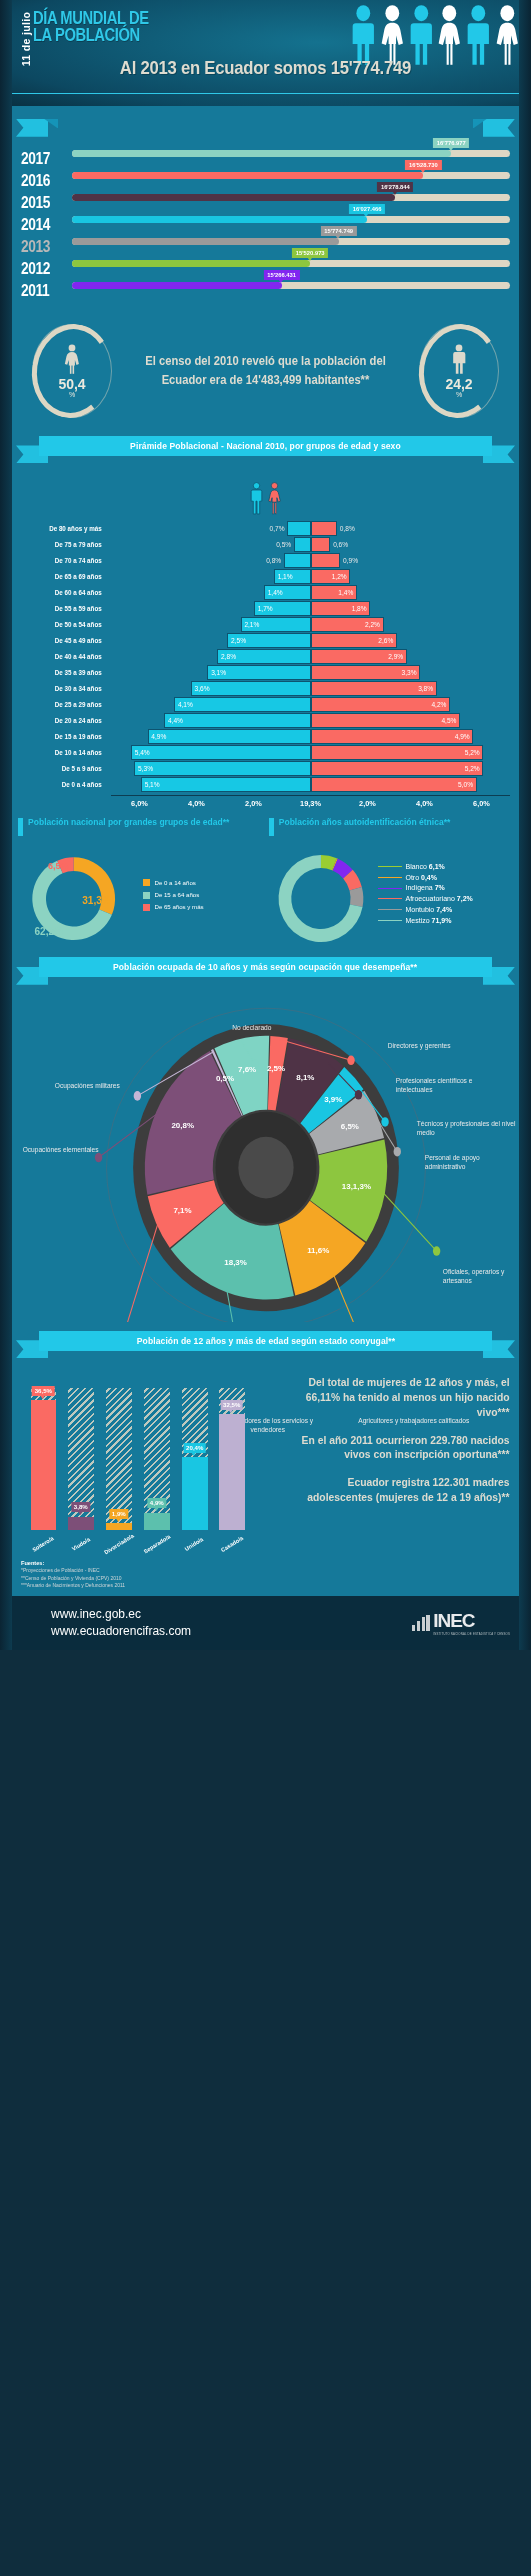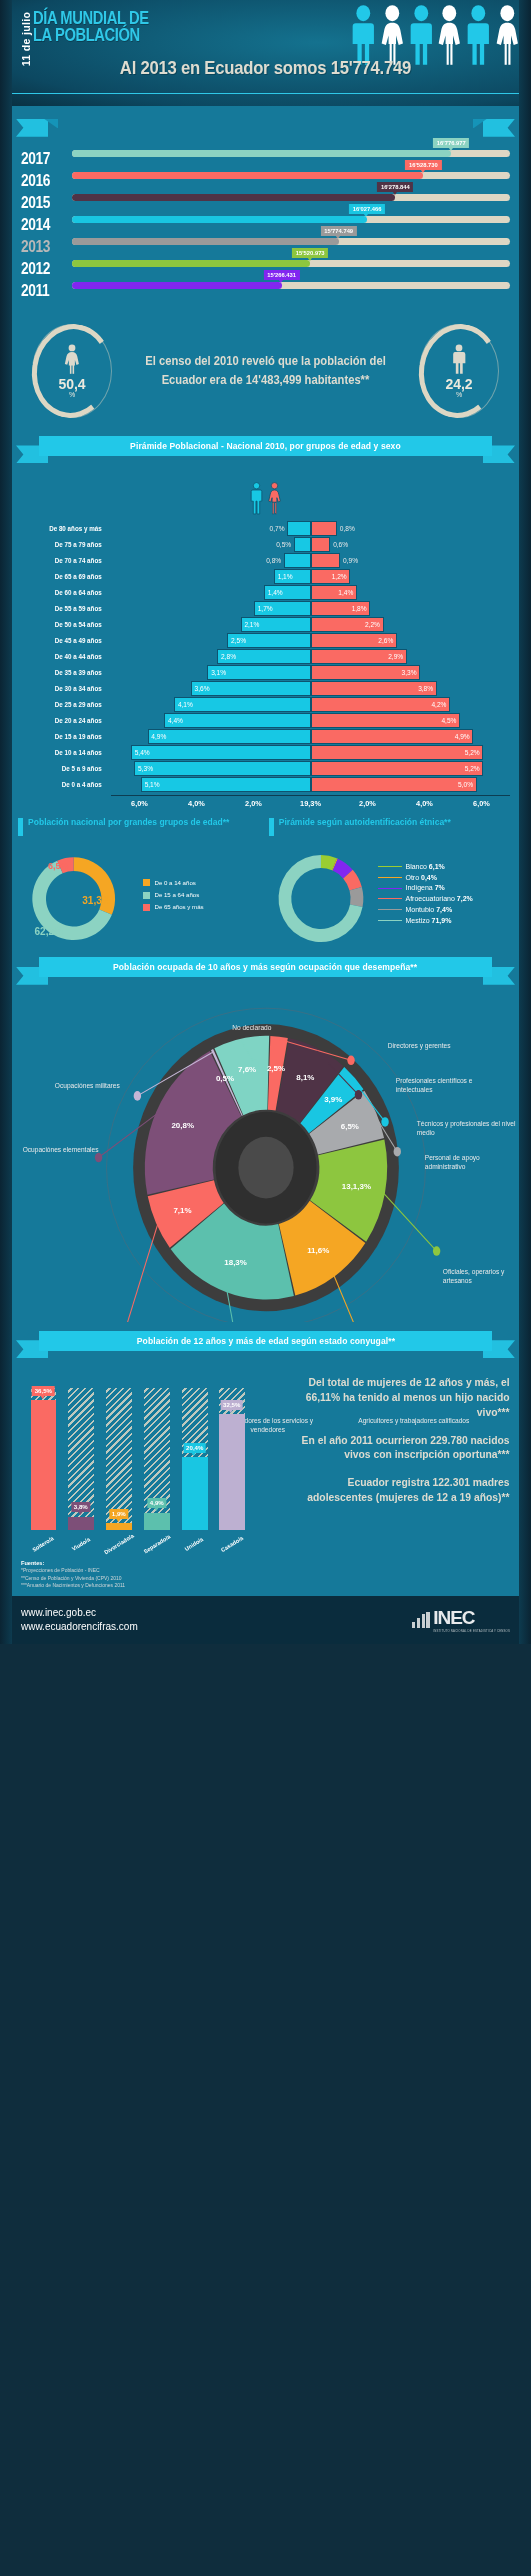--- a/index.html
+++ b/index.html
@@ -197,21 +197,21 @@
     margin-bottom:12.8px; transform:scaleX(.94); transform-origin:right center;
   }
 
   
   .sources { padding:5.3px 21px 3.2px; font-size:5px; line-height:1.5; color:#cfd6d8; }
   .sources b { color:#fff; font-size:5.6px; }
   .footer {
     margin:3.2px 0 0; background:#0a2c3d; padding:9.6px 21px;
     display:flex; align-items:center; justify-content:space-between;
   }
-  .foot-links { font-size:10px; color:#fff; line-height:1.45; }
+  .foot-links { font-size:12px; color:#fff; line-height:1.45;margin-left:30px; }
   .inec { display:flex; align-items:center; gap:3.7px; }
   .inec-bars { display:flex; align-items:flex-end; gap:1.6px; height:16px; }
   .inec-bars i { display:block; width:3.2px; background:#c9cfd2; }
   .inec-txt { font-size:19px; font-weight:bold; color:#e8eaec; letter-spacing:-1.1px; }
   .inec-sub { font-size:2.8px; color:#b9c2c6; letter-spacing:0.2px; }
 </style>
 </head>
 <body>
 
 <div class="page">
@@ -582,21 +582,21 @@
               <span class="legend-sw" style="background:#fa6a63"></span>
               <span>De 65 años y más</span>
             </div>
           </div>
       </div>
     </div>
 
     <div class="duo-col">
       <div class="mini-head">
         <div class="mini-bar"></div>
-        <div class="mini-title">Pirámide según autoidentificación étnica**</div>
+        <div class="mini-title">Población años autoidentificación étnica**</div>
       </div>
       <div class="donut-area">
         <svg width="106" height="109" viewBox="0 0 200 205">
           <g id="et-slices">
               <path d="M98,30 A80,82 0 0 1 127.91673645902404,35.94949742655777 L118.94171552131682,58.764648198590436 A56,57.4 0 0 0 98,54.6 Z" fill="#9acd32"></path>
               <path d="M127.91673645902404,35.94949742655777 A80,82 0 0 1 129.77183125078244,36.744120693913544 L120.24028187554771,59.320884485739484 A56,57.4 0 0 0 118.94171552131682,58.764648198590436 Z" fill="#f5a623"></path>
               <path d="M129.77183125078244,36.744120693913544 A80,82 0 0 1 158.00888557043677,57.77242704346055 L140.00621989930573,74.0406989304224 A56,57.4 0 0 0 120.24028187554771,59.320884485739484 Z" fill="#8226f0"></path>
               <path d="M158.00888557043677,57.77242704346055 A80,82 0 0 1 175.09789426320077,90.11403687572921 L151.96852598424056,96.67982581301044 A56,57.4 0 0 0 140.00621989930573,74.0406989304224 Z" fill="#fa6a63"></path>
               <path d="M175.09789426320077,90.11403687572921 A80,82 0 0 1 176.48724139546673,127.87105638017054 L152.9410689768267,123.10973946611938 A56,57.4 0 0 0 151.96852598424056,96.67982581301044 Z" fill="#9a9a9a"></path>
               <path d="M176.48724139546673,127.87105638017054 A80,82 0 1 1 98.00000000000006,30 L98.00000000000004,54.6 A56,57.4 0 1 0 152.9410689768267,123.10973946611938 Z" fill="#8cd3c2"></path>

